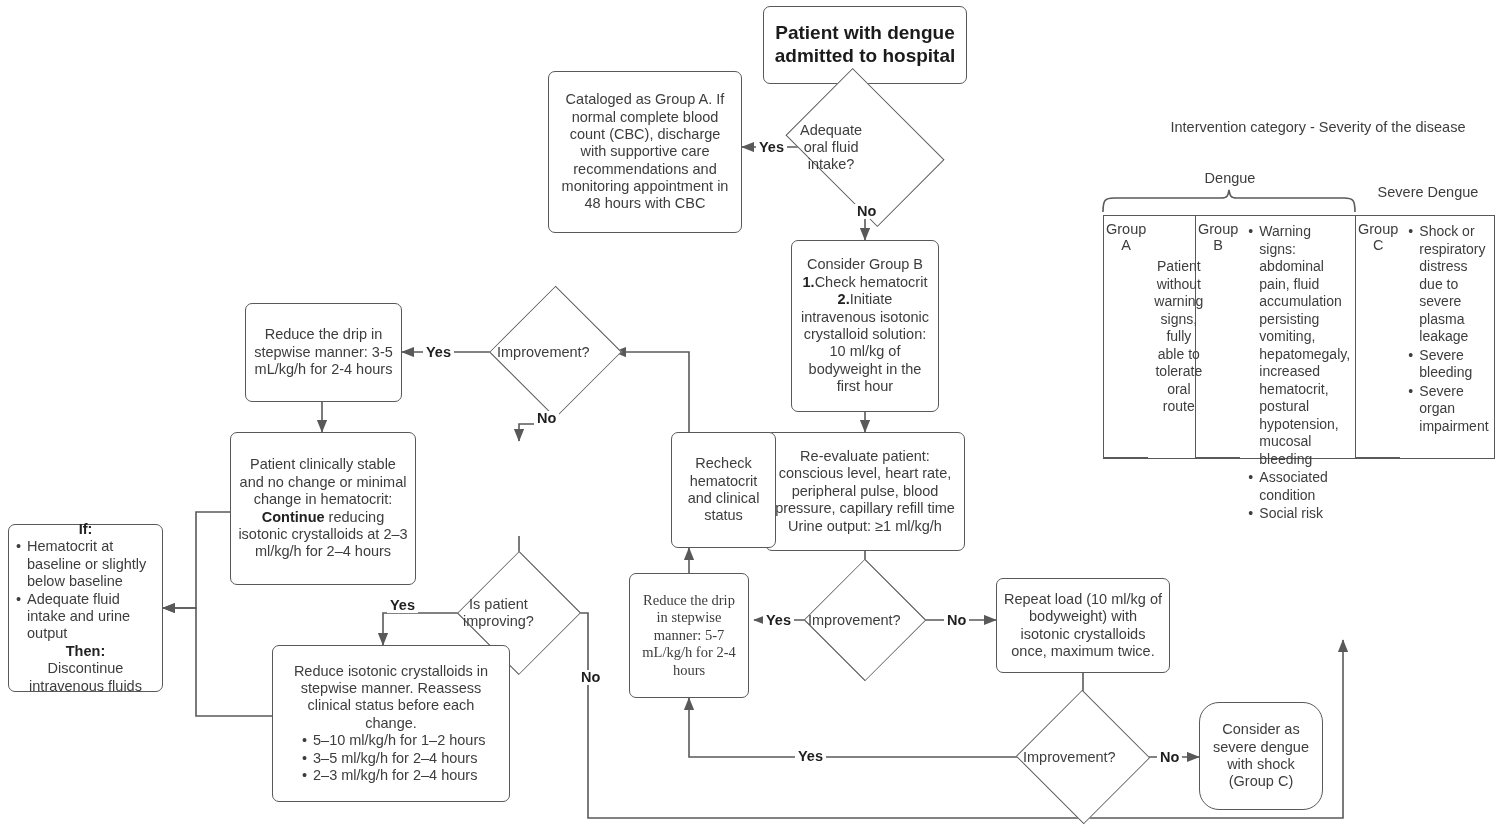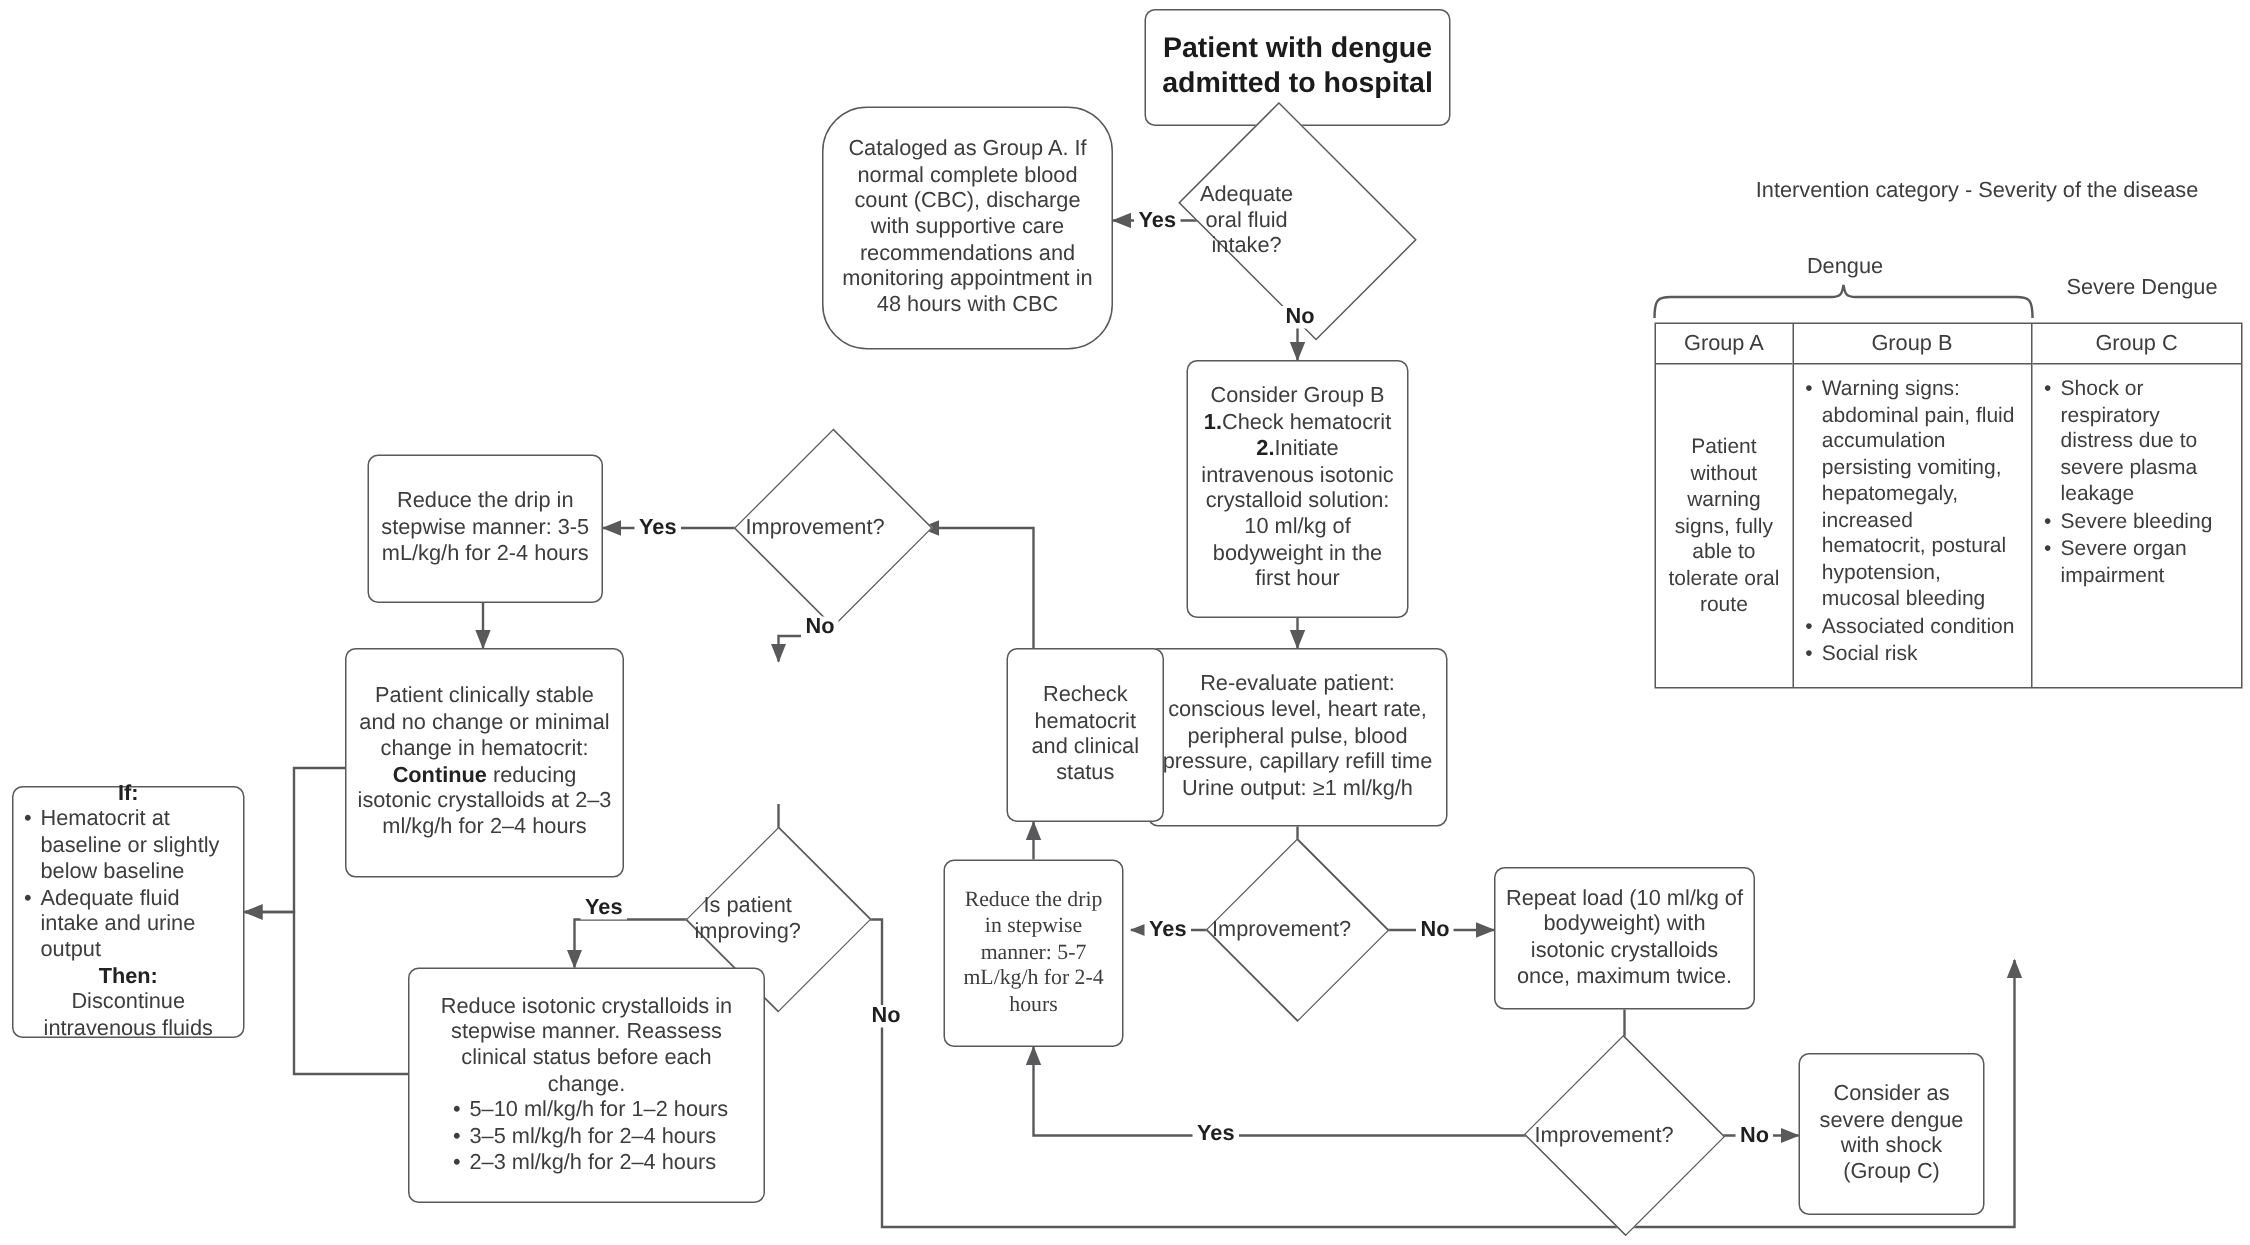--- a/index.html
+++ b/index.html
@@ -22,21 +22,21 @@
       background:#fff;border:1.6px solid #59595c;
       transform:rotate(45deg);box-sizing:border-box;}
   .diamond .dtext{position:relative;z-index:2;text-align:center;font-size:14.5px;
       color:#3d3d3d;line-height:1.15;white-space:nowrap;}
 
   .elabel{position:absolute;font-size:14.5px;font-weight:bold;color:#1f1f1f;
       background:#fff;padding:0 3px;line-height:1;white-space:nowrap;}
 
   .tbl{position:absolute;box-sizing:border-box;border:1.6px solid #59595c;
       background:#fff;display:flex;}
-  .tcol{box-sizing:border-box;border-right:1.6px solid #59595c;display:flex;flex-direction:column;}
+  .tcol{box-sizing:border-box;border-right:1.6px solid #59595c;display:flex;flex-direction:row;}
   .tcol:last-child{border-right:none;}
   .thead{box-sizing:border-box;border-bottom:1.6px solid #59595c;
       text-align:center;font-size:14.5px;color:#3d3d3d;padding:5px 2px;}
   .tbody{flex:1;font-size:14px;color:#3d3d3d;padding:7px 6px;line-height:1.25;}
   .tbody.ctr{text-align:center;display:flex;align-items:center;justify-content:center;}
   .tbody ul{margin:0;padding-left:13px;list-style:none;}
   .tbody li{position:relative;margin-bottom:1px;}
   .tbody li:before{content:"•";position:absolute;left:-11px;}
 
   .capt{position:absolute;text-align:center;font-size:14.5px;color:#3d3d3d;line-height:1.25;}
@@ -102,21 +102,21 @@
 
   <div class="node bold" style="left:763px;top:6px;width:204px;height:78px;">
     <span class="inner">Patient with dengue admitted to hospital</span>
   </div>
 
   <div class="diamond" style="left:800px;top:100px;width:130px;height:95px;">
     <span class="dshape"></span>
     <span class="dtext">Adequate<br>oral fluid<br>intake?</span>
   </div>
 
-  <div class="node" style="left:548px;top:71px;width:194px;height:162px;border-radius:30px;">
+  <div class="node" style="left:548px;top:71px;width:194px;height:162px;">
     <span class="inner">Cataloged as Group A. If normal complete blood count (CBC), discharge with supportive care recommendations and monitoring appointment in 48 hours with CBC</span>
   </div>
 
   <div class="node" style="left:791px;top:240px;width:148px;height:172px;">
     <span class="inner">
       <span>Consider Group B</span><br>
       <b>1.</b><span>Check hematocrit</span><br>
       <b>2.</b><span>Initiate</span><br>
       <span>intravenous isotonic crystalloid solution: 10 ml/kg of bodyweight in the first hour</span>
     </span>
@@ -189,21 +189,21 @@
 
   <div class="node" style="left:996px;top:578px;width:174px;height:95px;">
     <span class="inner">Repeat load (10 ml/kg of bodyweight) with isotonic crystalloids once, maximum twice.</span>
   </div>
 
   <div class="diamond" style="left:1023px;top:710px;width:120px;height:94px;">
     <span class="dshape" style="transform:rotate(45deg) scale(0.80,1.0);"></span>
     <span class="dtext">Improvement?</span>
   </div>
 
-  <div class="node" style="left:1199px;top:702px;width:124px;height:108px;">
+  <div class="node" style="left:1199px;top:702px;width:124px;height:108px;border-radius:20px;">
     <span class="inner">Consider as severe dengue with shock (Group C)</span>
   </div>
 
   <div class="elabel" style="left:756px;top:140px;">Yes</div>
   <div class="elabel" style="left:854px;top:204px;">No</div>
   <div class="elabel" style="left:763px;top:613px;">Yes</div>
   <div class="elabel" style="left:944px;top:613px;">No</div>
   <div class="elabel" style="left:423px;top:345px;">Yes</div>
   <div class="elabel" style="left:534px;top:411px;">No</div>
   <div class="elabel" style="left:387px;top:598px;">Yes</div>

